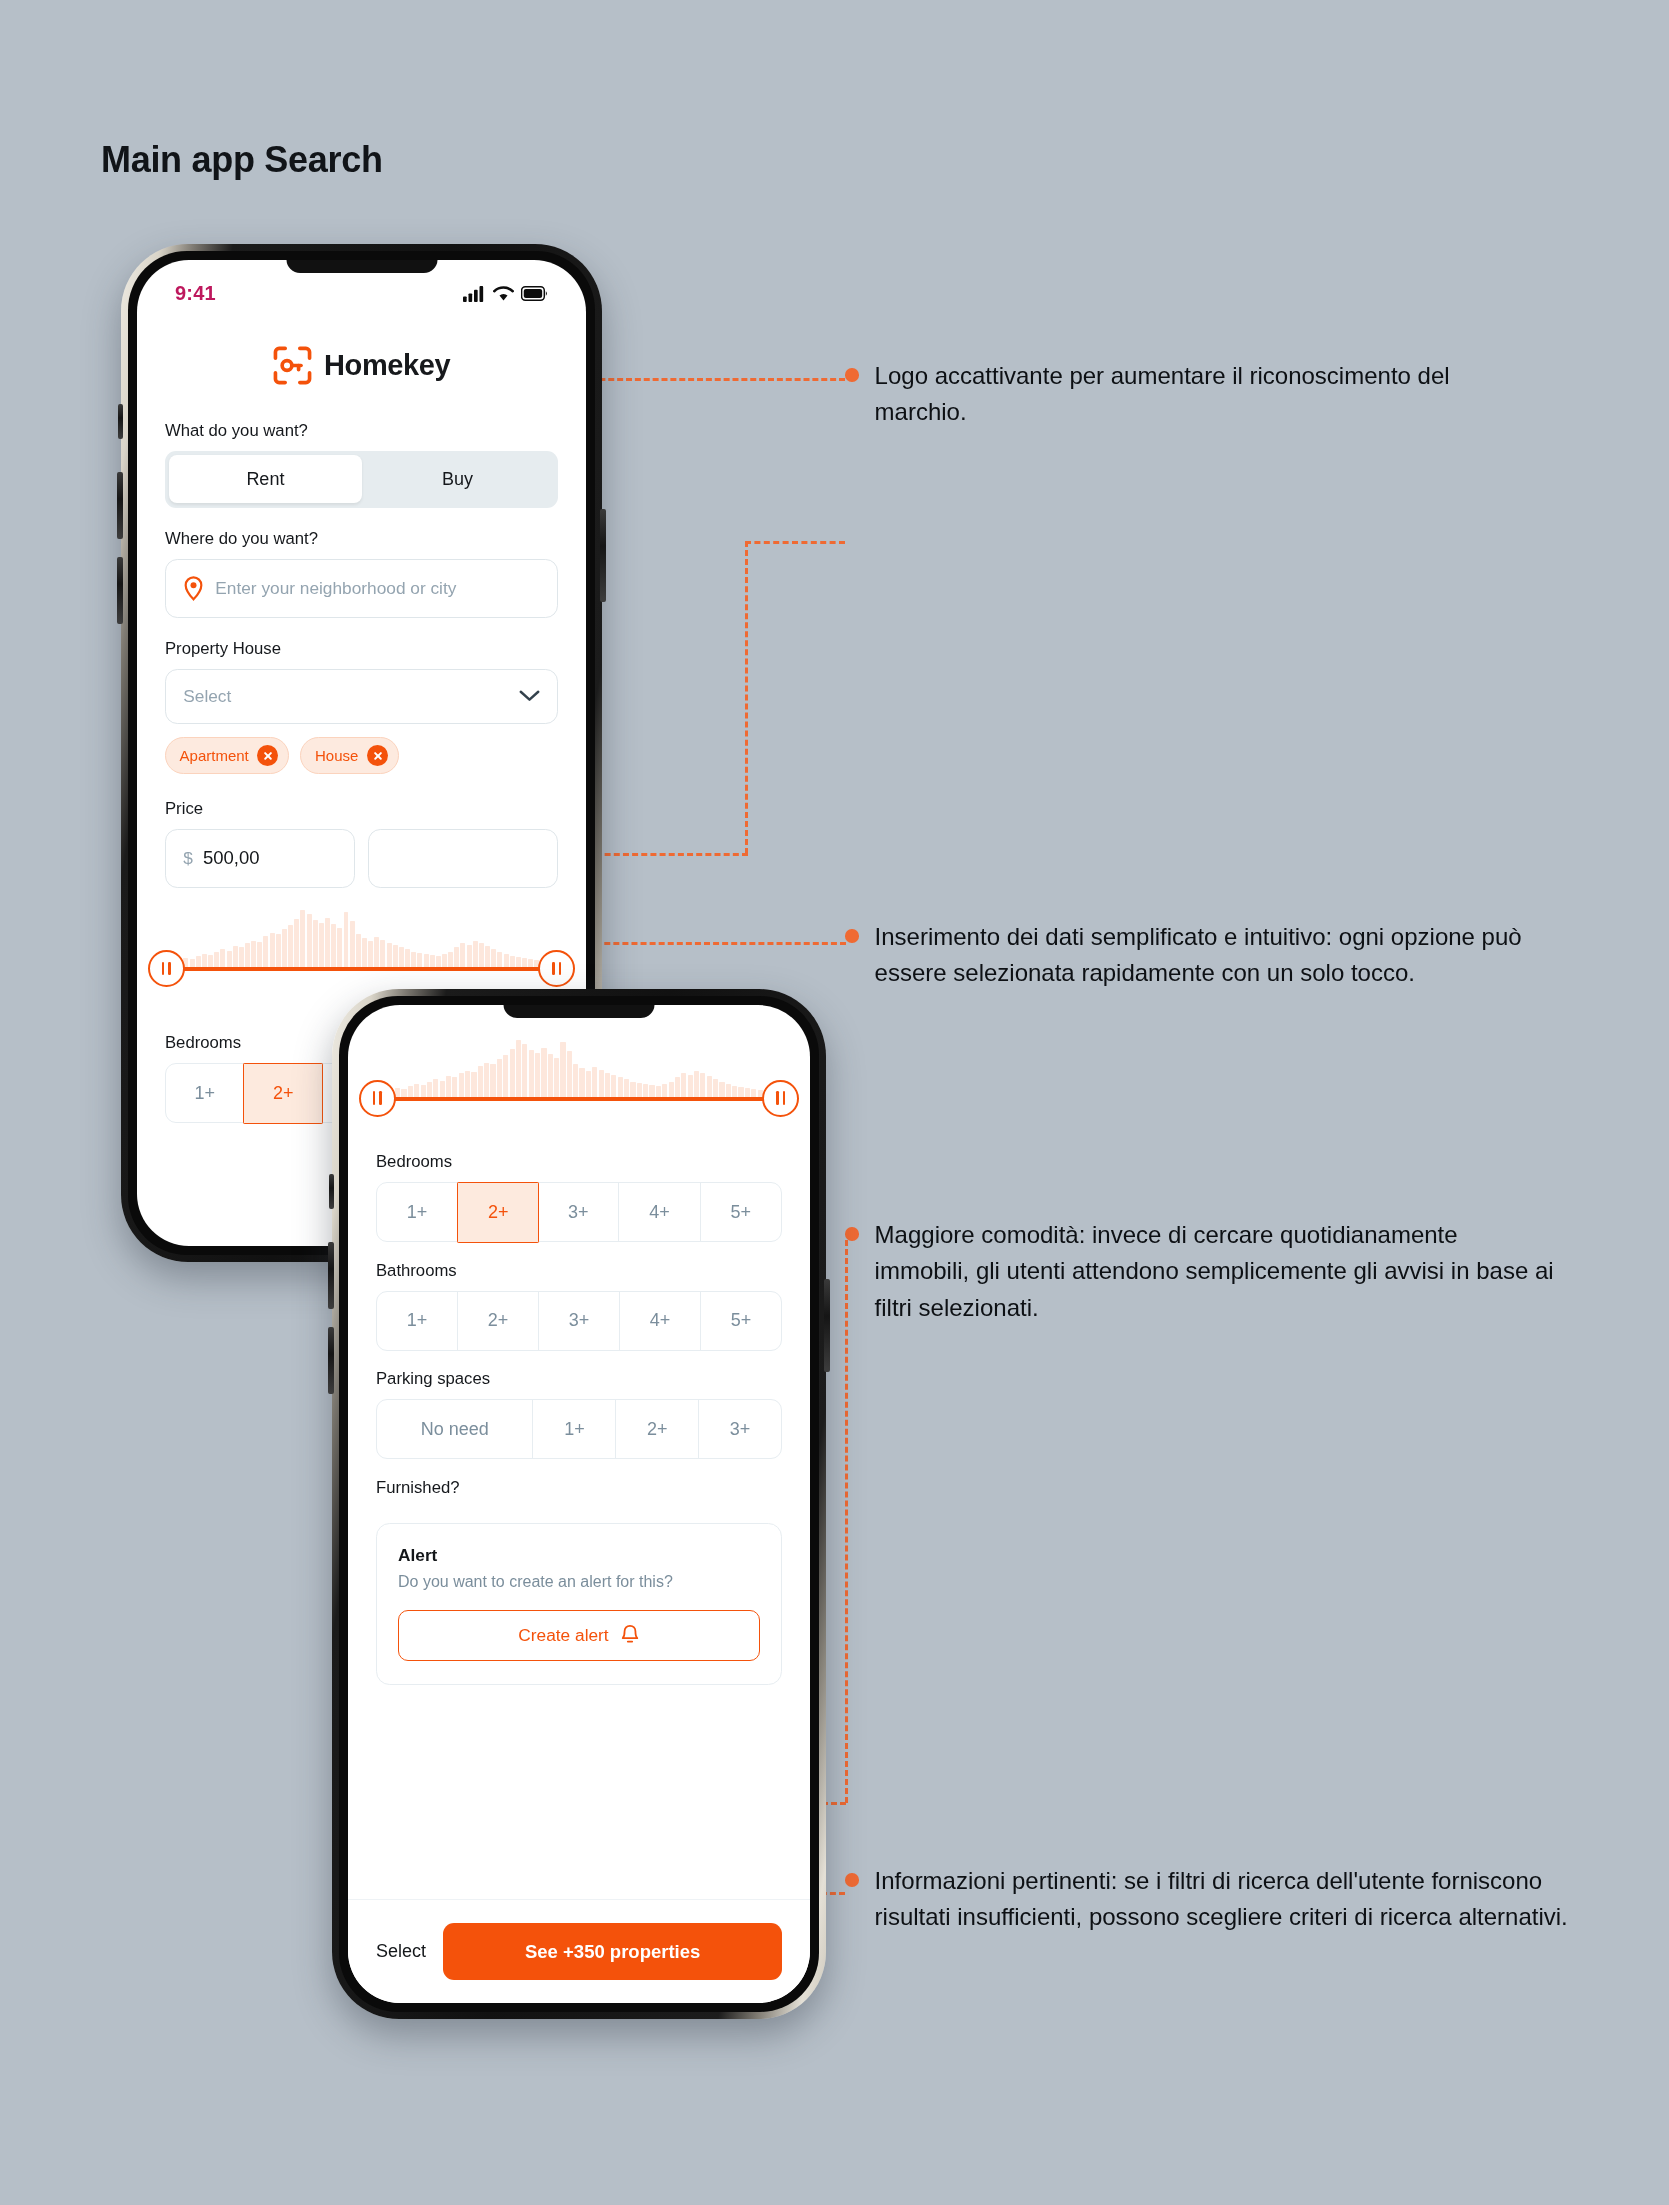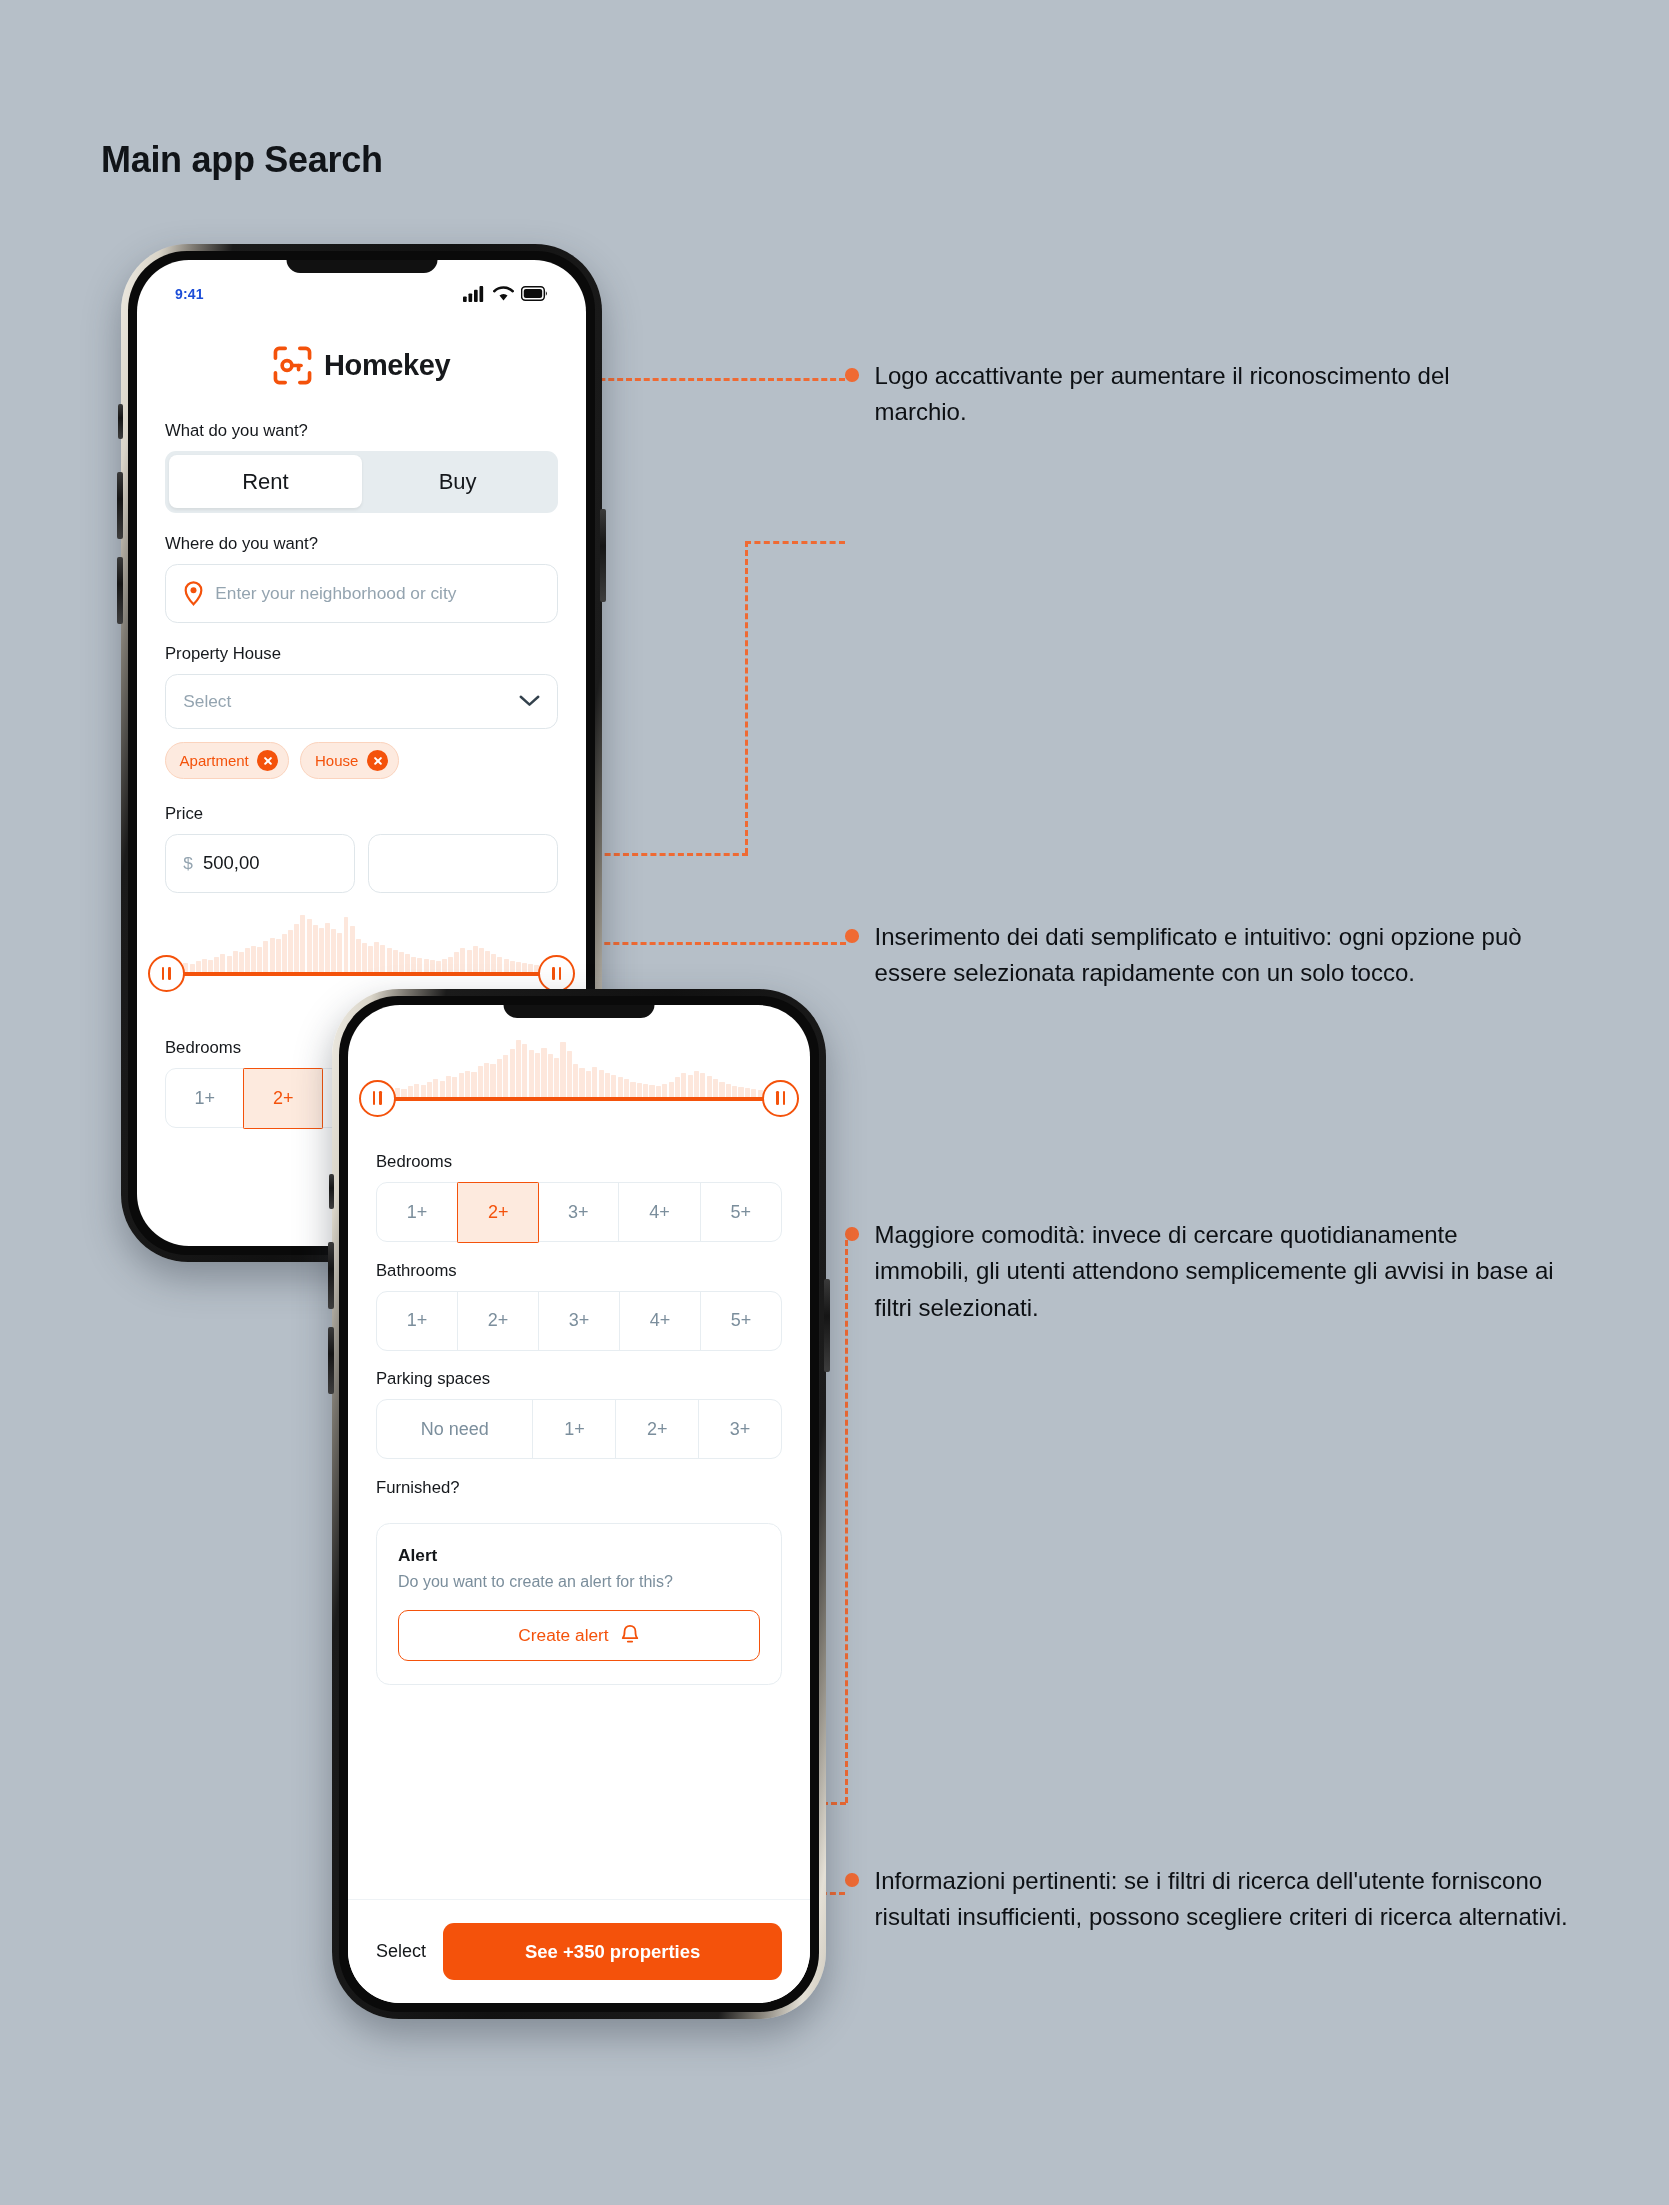--- a/index.html
+++ b/index.html
@@ -95,23 +95,23 @@
   .statusbar {
     position: relative;
     height: 53px;
     display: flex;
     align-items: center;
     justify-content: space-between;
     padding: 15px 38px 0 38px;
     z-index: 30;
   }
   .status-time {
-    font-size: 14px;
+    font-size: 20px;
     font-weight: 700;
-    color: #1d4ed8;
+    color: #be185d;
     letter-spacing: 0.2px;
   }
   .status-icons {
     display: flex;
     align-items: center;
     gap: 7.4px;
   }
 
   
   .app {
@@ -144,21 +144,21 @@
     display: flex;
     background: #e6ecef;
     border-radius: 11px;
     padding: 4.3px;
     margin-bottom: 21px;
   }
   .segmented .seg {
     flex: 1;
     text-align: center;
     padding: 13.6px 0;
-    font-size: 22px;
+    font-size: 18px;
     color: #15181c;
     border-radius: 8px;
   }
   .segmented .seg.active {
     background: #ffffff;
     box-shadow: 0 1.2px 3.1px rgba(0,0,0,.07);
   }
 
   
   .input-box {

